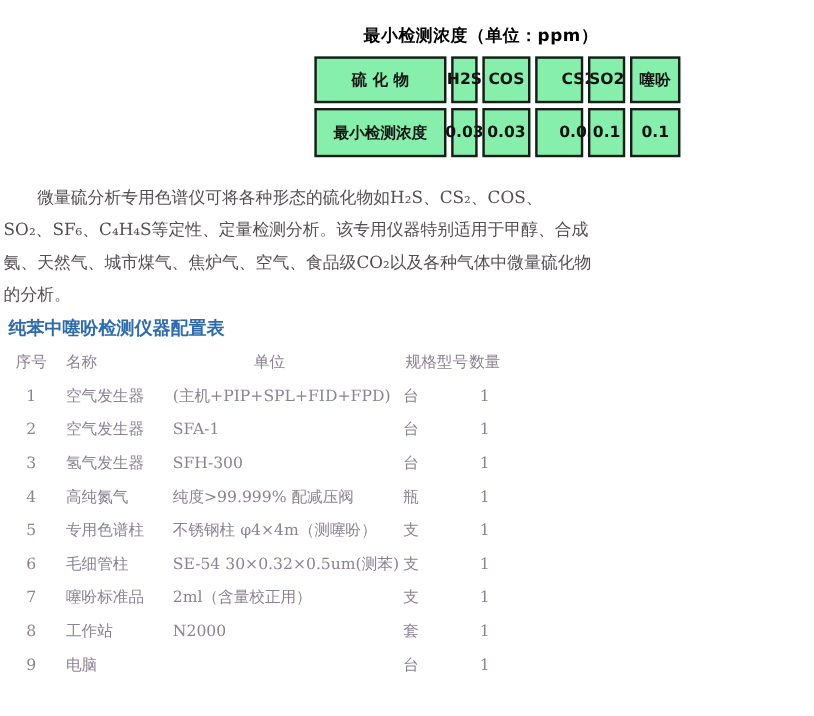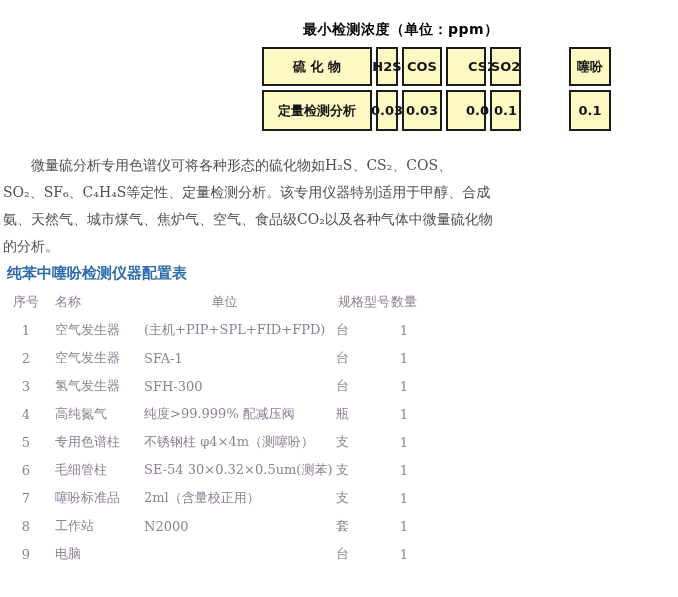--- a/index.html
+++ b/index.html
@@ -4,25 +4,25 @@
 <style>
   html,body{margin:0;padding:0;background:#ffffff;}
   .page{position:relative;width:678px;height:597px;background:#ffffff;overflow:hidden;
         font-family:"DejaVu Sans","Liberation Sans",sans-serif;}
 
   
   .min-title{position:absolute;left:291px;top:21px;font-size:14px;font-weight:bold;
              color:#000;letter-spacing:0.5px;white-space:nowrap;margin-left:12px;}
   .min-table{position:absolute;left:262px;top:47px;display:flex;flex-direction:column;gap:4px;}
   .mt-row{display:flex;gap:4px;}
-  .mt-cell{box-sizing:border-box;border:2px solid #1b1b1b;background:#fef9c3;
+  .mt-cell{box-sizing:border-box;border:2px solid #1b1b1b;background:#86efac;
            display:flex;align-items:center;justify-content:center;
            font-weight:bold;font-size:13px;color:#141414;white-space:nowrap;}
   .h39{height:39px;} .h41{height:41px;}
-  .w0{width:110px;} .w1{width:22px;} .w2{width:40px;} .w3{width:40px;padding-left:32px;} .w4{width:31px;} .w5{width:42px;margin-left:44px;}
+  .w0{width:110px;} .w1{width:22px;} .w2{width:40px;} .w3{width:40px;padding-left:32px;} .w4{width:31px;} .w5{width:42px;}
 
   
   .paragraph{position:absolute;left:3px;top:152px;width:470px;
              font-family:"DejaVu Serif","Liberation Serif",serif;
              font-size:14px;color:#534e52;}
   .paragraph .pline{height:27px;line-height:27px;white-space:nowrap;}
 
   
   .section-title{position:absolute;left:7px;top:264px;font-family:"DejaVu Serif","Liberation Serif",serif;
                  font-size:15px;font-weight:bold;color:#2e6bac;white-space:nowrap;}
@@ -45,21 +45,21 @@
   <div class="min-table">
     <div class="mt-row">
       <div class="mt-cell h39 w0">硫 化 物</div>
       <div class="mt-cell h39 w1">H2S</div>
       <div class="mt-cell h39 w2">COS</div>
       <div class="mt-cell h39 w3">CS2</div>
       <div class="mt-cell h39 w4">SO2</div>
       <div class="mt-cell h39 w5">噻吩</div>
     </div>
     <div class="mt-row">
-      <div class="mt-cell h41 w0">定量检测分析</div>
+      <div class="mt-cell h41 w0">最小检测浓度</div>
       <div class="mt-cell h41 w1">0.03</div>
       <div class="mt-cell h41 w2">0.03</div>
       <div class="mt-cell h41 w3">0.03</div>
       <div class="mt-cell h41 w4">0.1</div>
       <div class="mt-cell h41 w5">0.1</div>
     </div>
   </div>
 
   <div class="paragraph">
     <div class="pline">　　微量硫分析专用色谱仪可将各种形态的硫化物如H₂S、CS₂、COS、</div>

